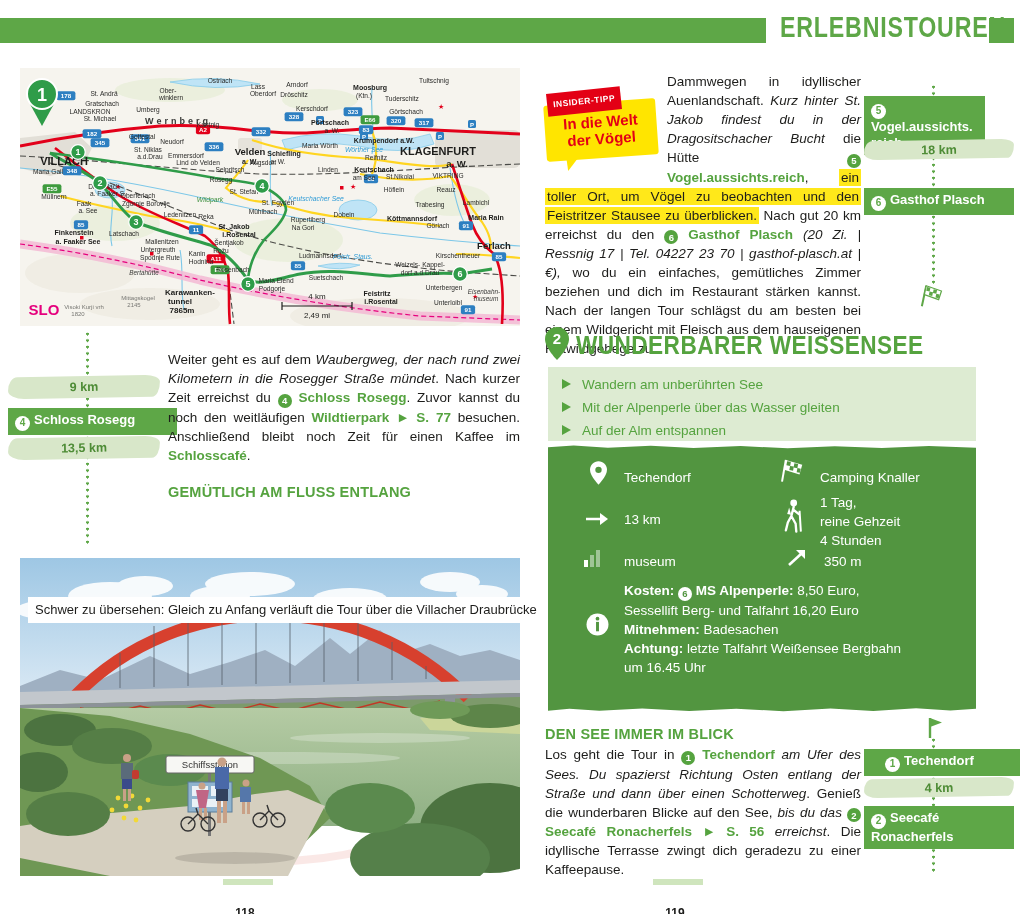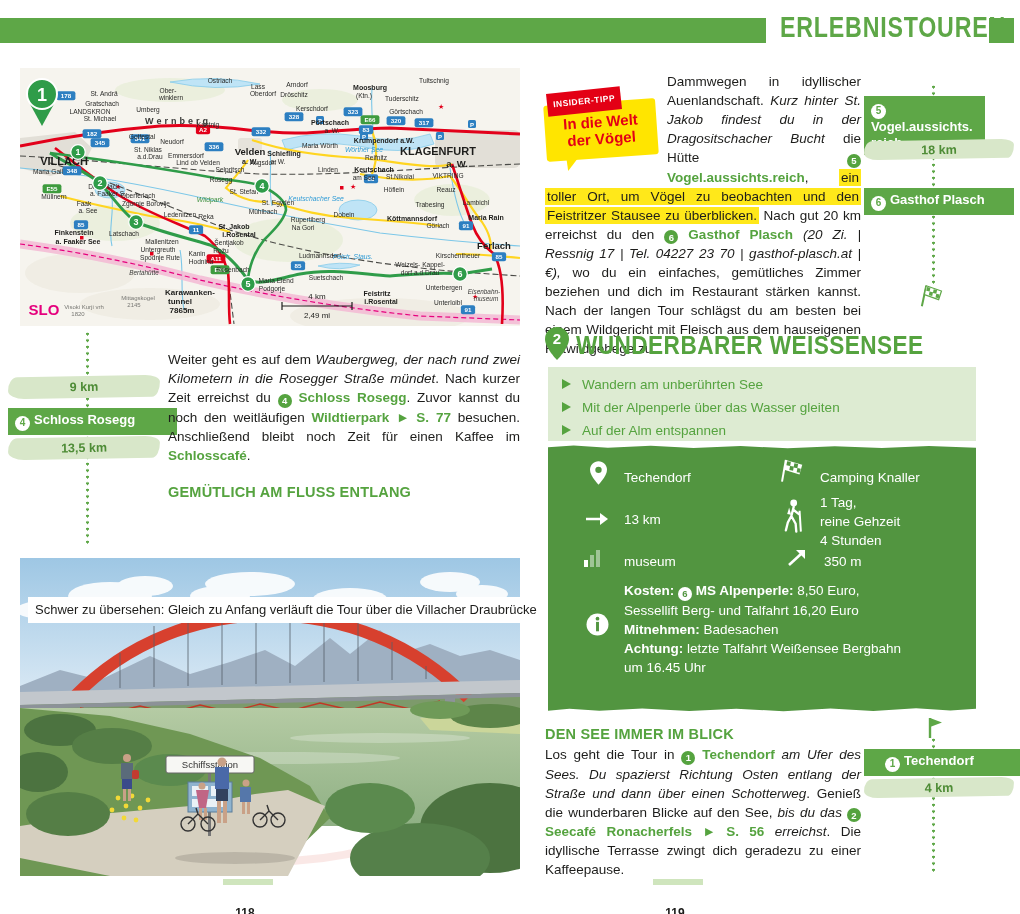--- a/index.html
+++ b/index.html
@@ -684,19 +684,21 @@
   <div class="abs" style="left:924px;top:716px;">
     <svg width="20" height="24" viewBox="0 0 20 24">
       <line x1="6" y1="2" x2="6" y2="22" stroke="#5EA747" stroke-width="2.4"></line>
       <polygon points="6,2 18,6.5 6,11" fill="#5EA747"></polygon>
     </svg>
   </div>
   <div class="abs mlabel" style="left:864px;top:749px;width:168px;padding-left:21px;"><span class="mnum">1</span><span>Techendorf</span></div>
   <div class="abs brush" style="left:864px;top:778px;width:150px;height:19px;">
       <span>4 km</span>
     </div>
+  <div class="abs mlabel" style="left:864px;top:806px;width:150px;"><span class="mnum">2</span><span>Seecafé
+Ronacherfels</span></div>
 
   <div class="abs pgtab" style="left:223px;top:879px;width:50px;"></div>
   <div class="abs pgnum" style="left:223px;top:886px;">118</div>
   <div class="abs pgtab" style="left:653px;top:879px;width:50px;"></div>
   <div class="abs pgnum" style="left:653px;top:886px;">119</div>
 
 </div>
 
 </body></html>

